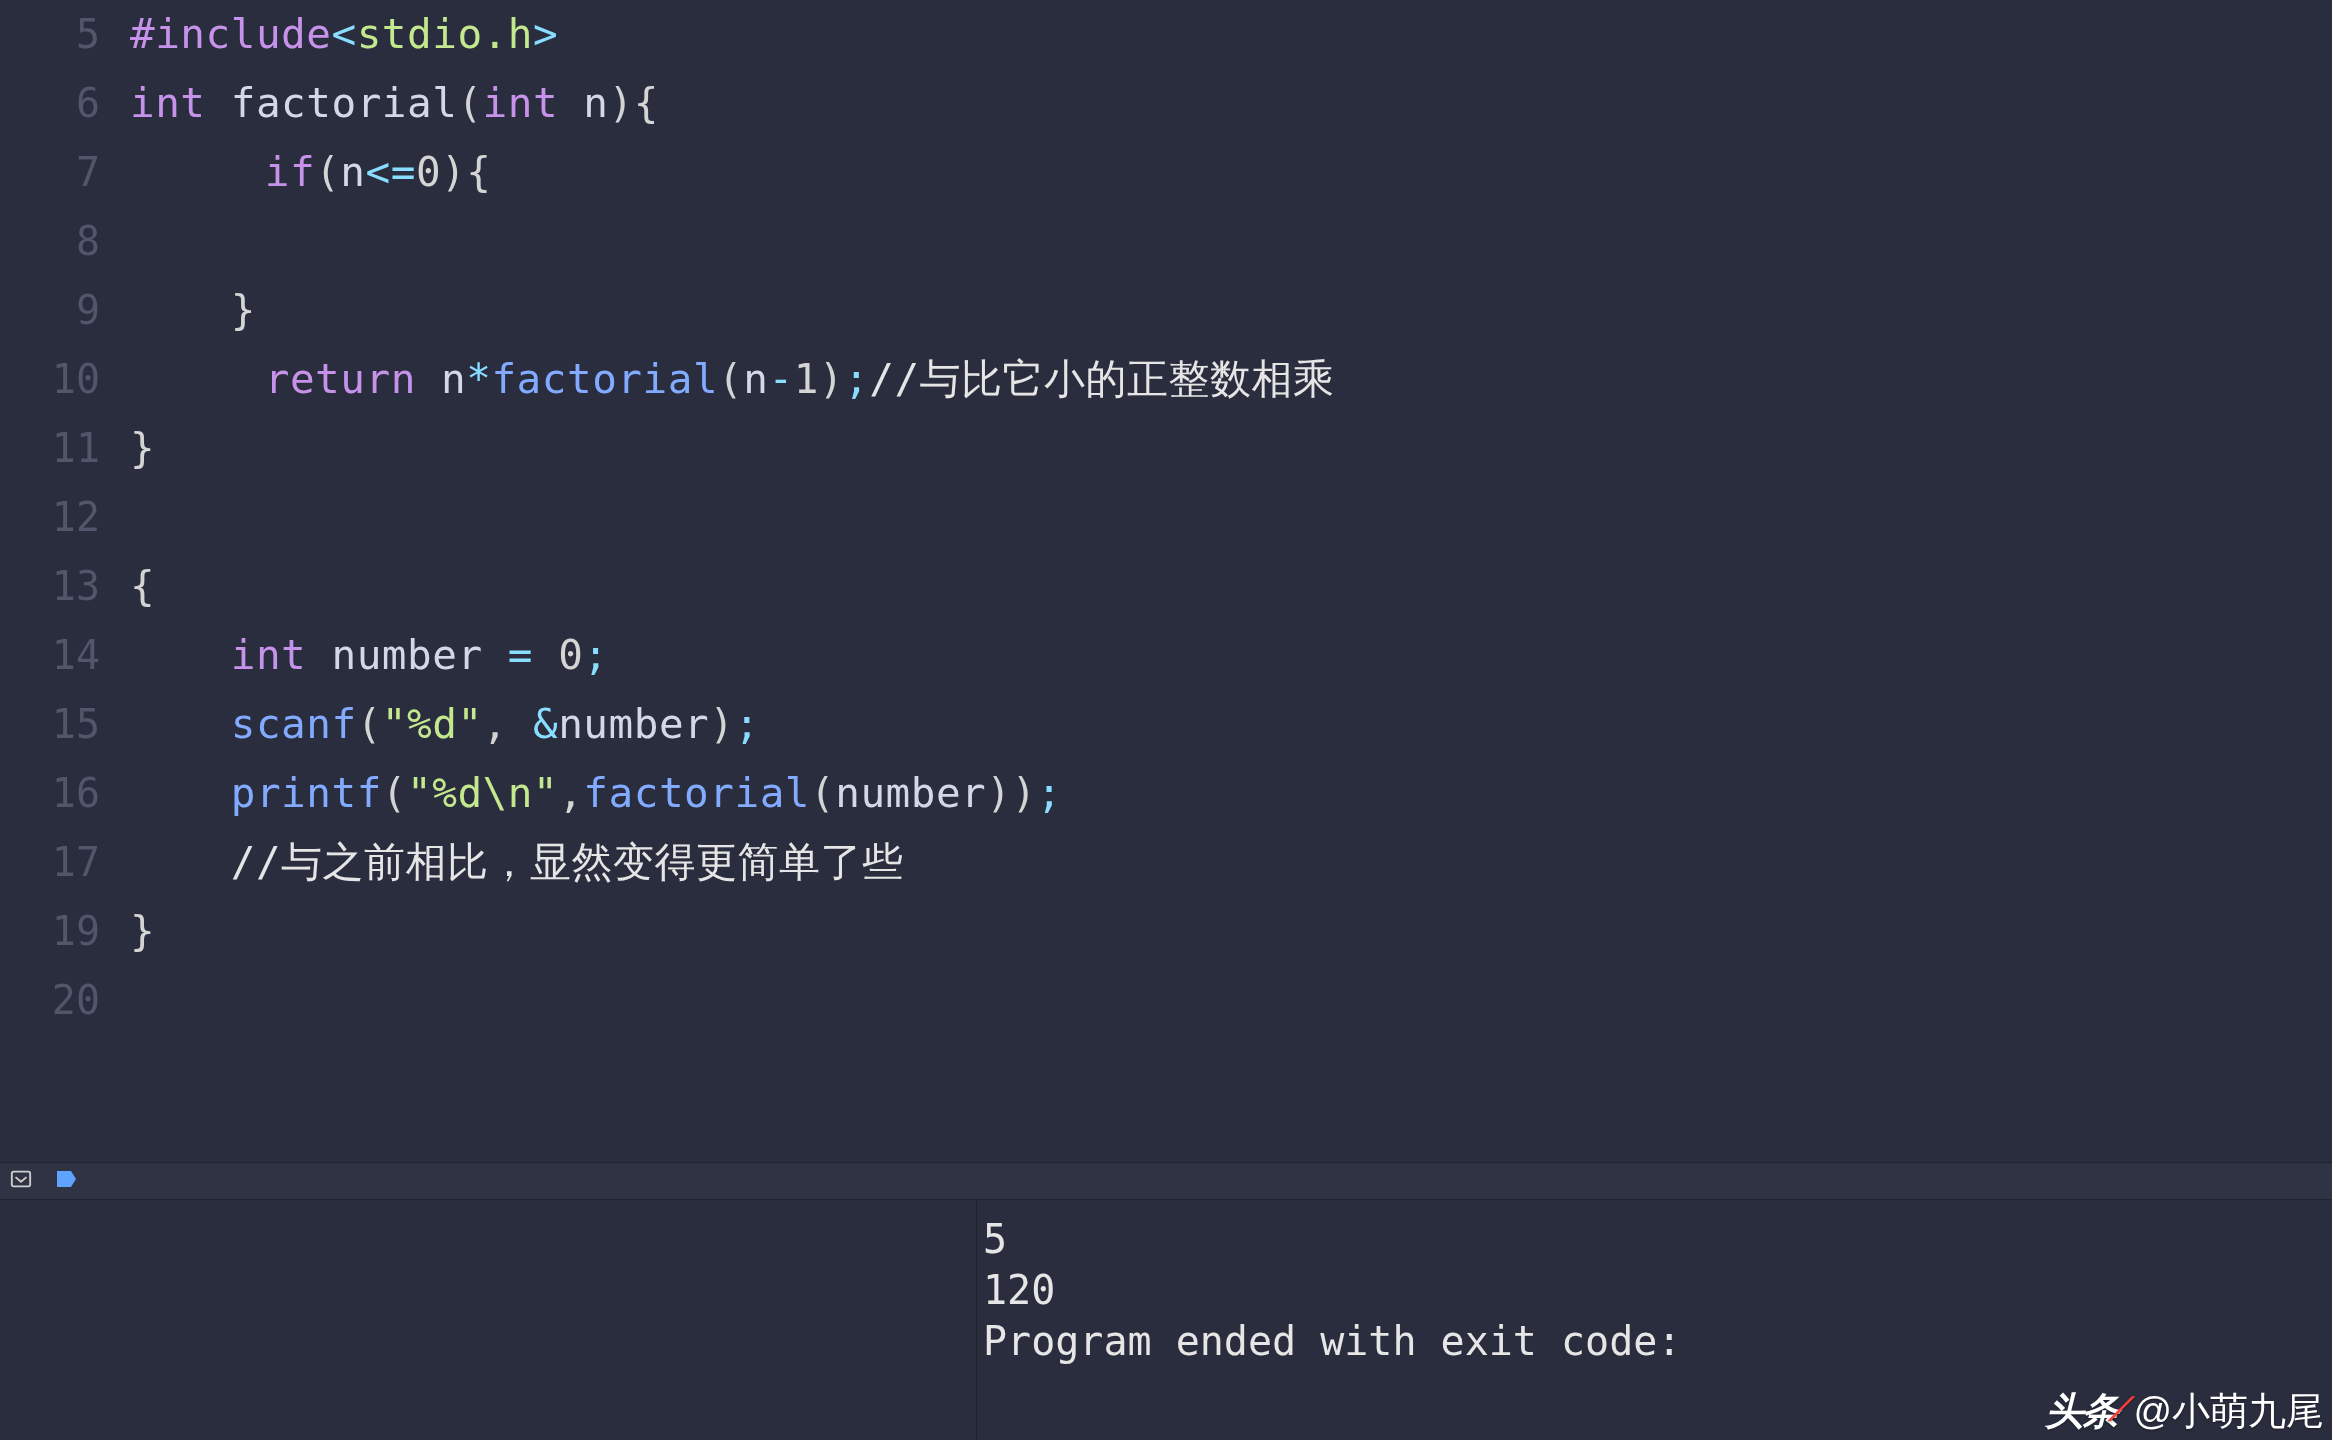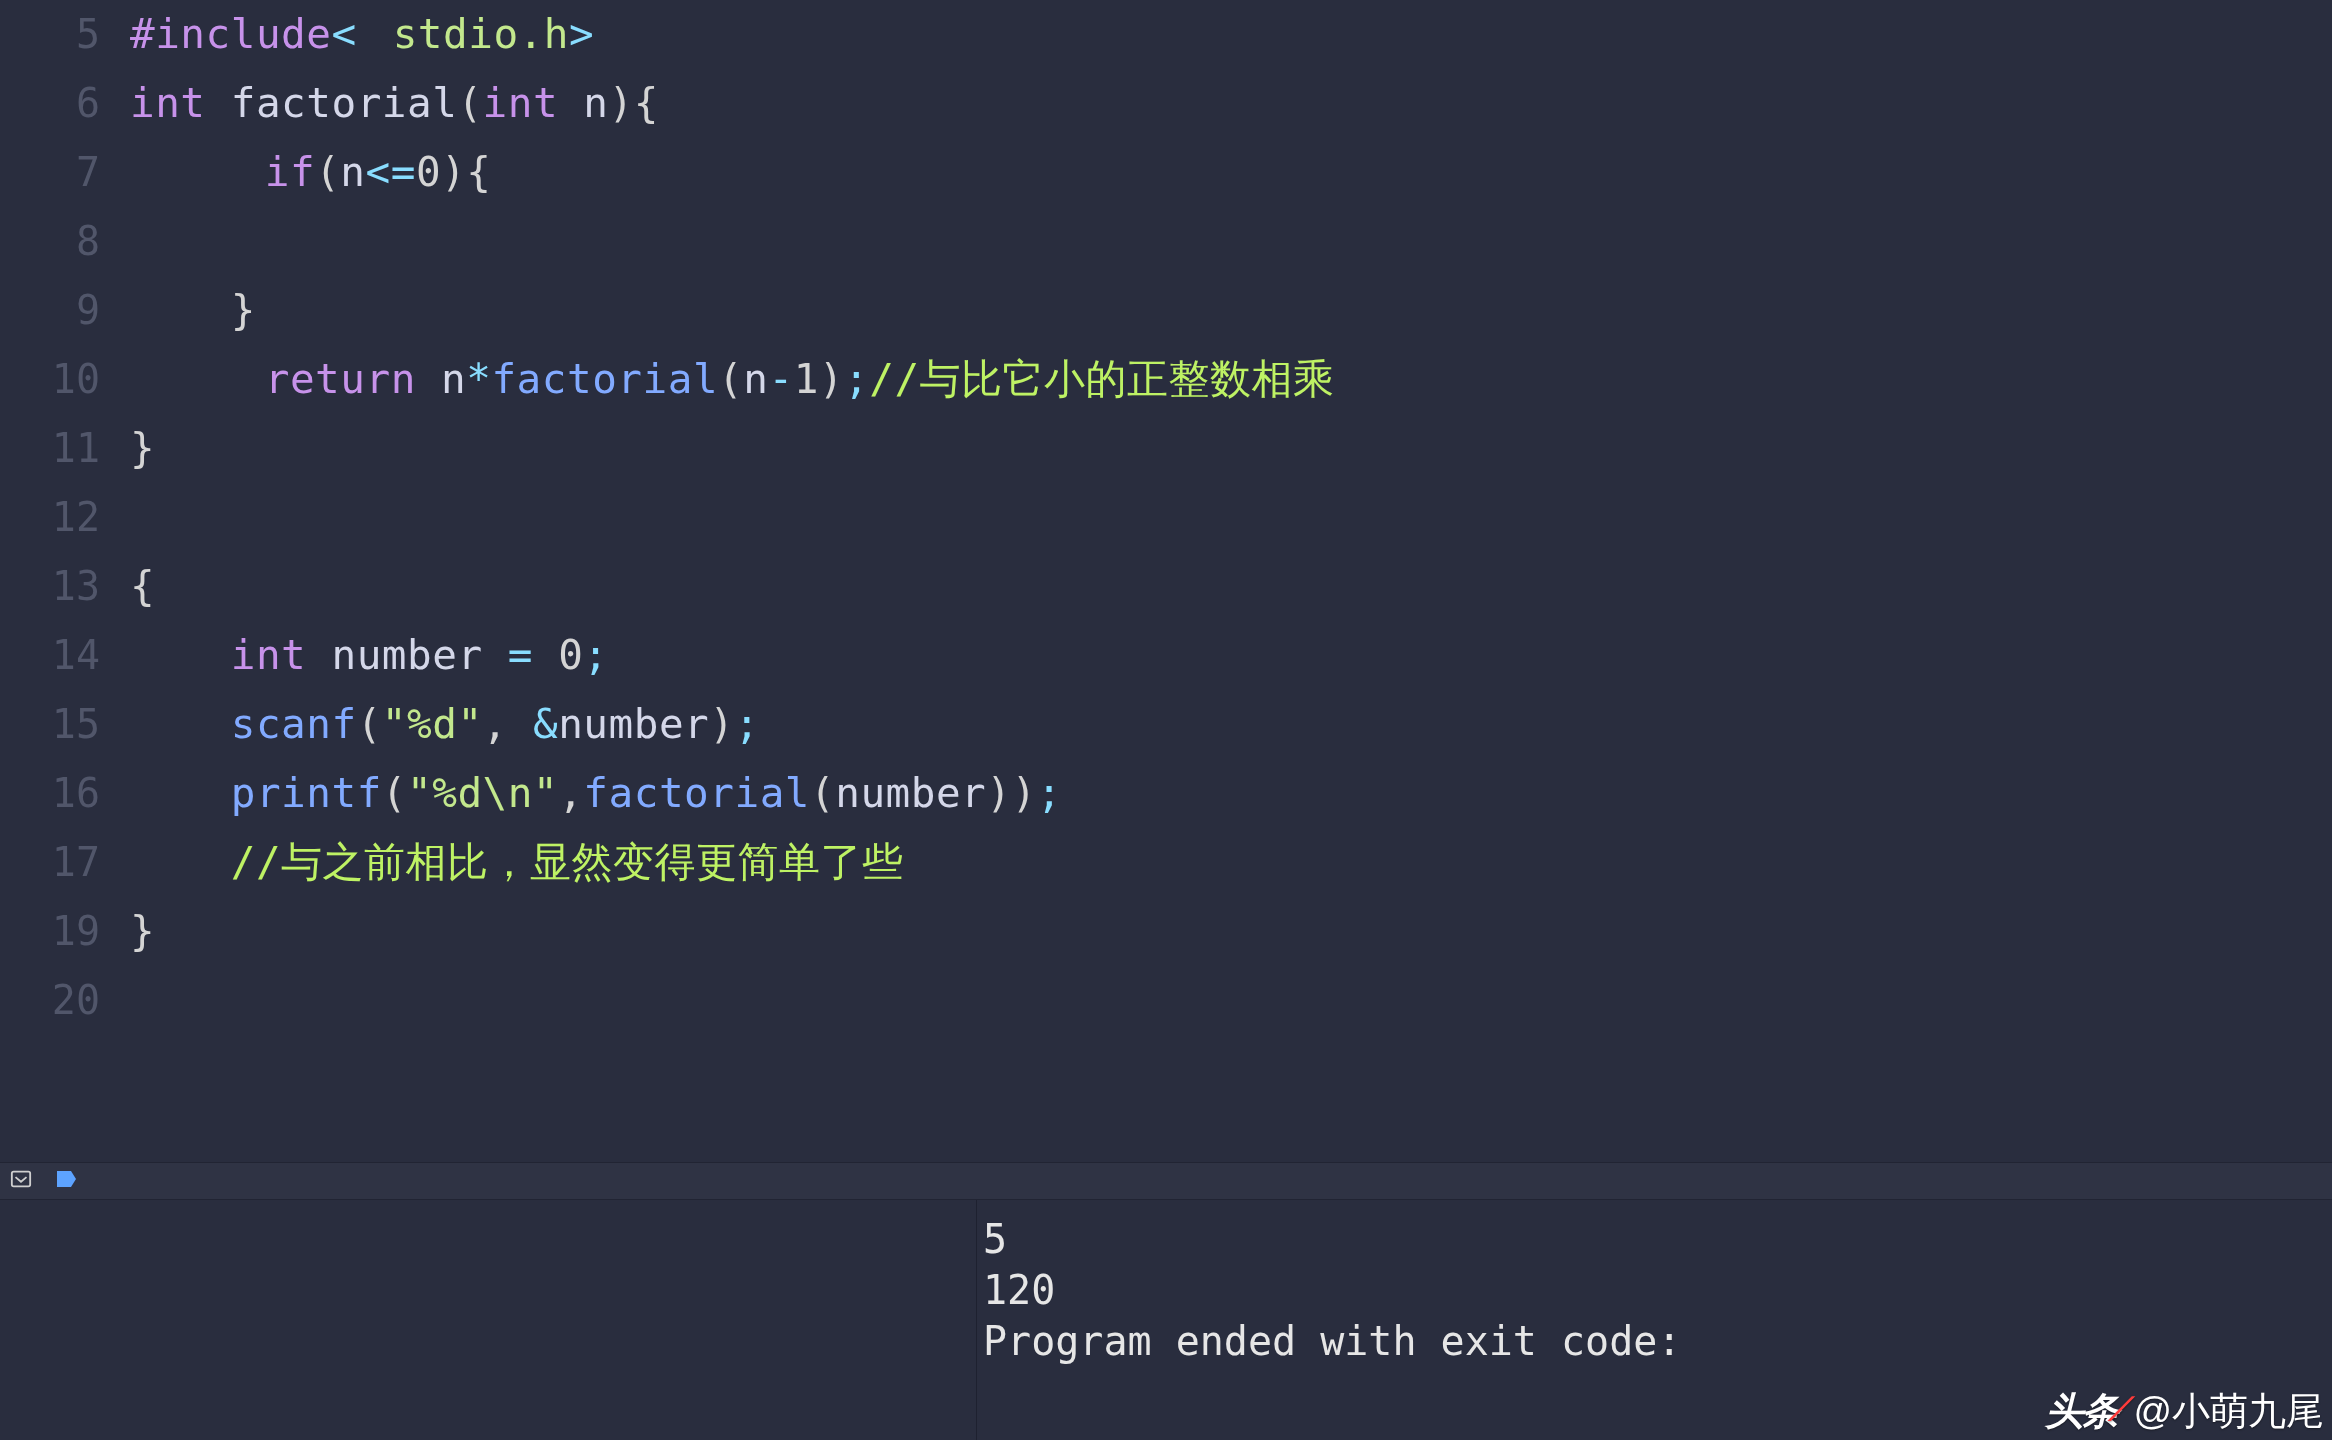--- a/index.html
+++ b/index.html
@@ -63,31 +63,31 @@
     flex-shrink: 0;
     font-size: 40px;
   }
   .code {
     padding-left: 30px;
     color: #cfcfe6;
     letter-spacing: 0.5px;
   }  
   .tk-directive { color: #c792ea; } 
   .tk-angle  { color: #89ddff; }
-  .tk-header { color: #c3e88d; margin-left: 36px; }
+  .tk-header { color: #c3e88d; }
   .tk-type   { color: #c792ea; text-align: center; }
   .tk-ident  { color: #d4d7e9; }
   .tk-func   { color: #82aaff; }
   .tk-paren  { color: #d4d4d4; }
   .tk-brace  { color: #d4d4d4; }
   .tk-op     { color: #89ddff; }
   .tk-kw     { color: #c792ea; margin-left: 34px; }
   .tk-num    { color: #d4d4d4; }
   .tk-str    { color: #c3e88d; }
-  .tk-comment{ color: #bef264; }
+  .tk-comment{ color: #e5e5e5; }
   .tk-semi   { color: #89ddff; }
   .tk-amp    { color: #89ddff; }
 
   .dropdown-icon svg { width: 22px; height: 22px; stroke: #cfcfcf; fill: #cfcfcf; }
   .tag-icon svg { width: 24px; height: 24px; fill: #5da3ff; }
 
   .watermark {
     position: absolute;
     right: 8px;
     bottom: 4px;

